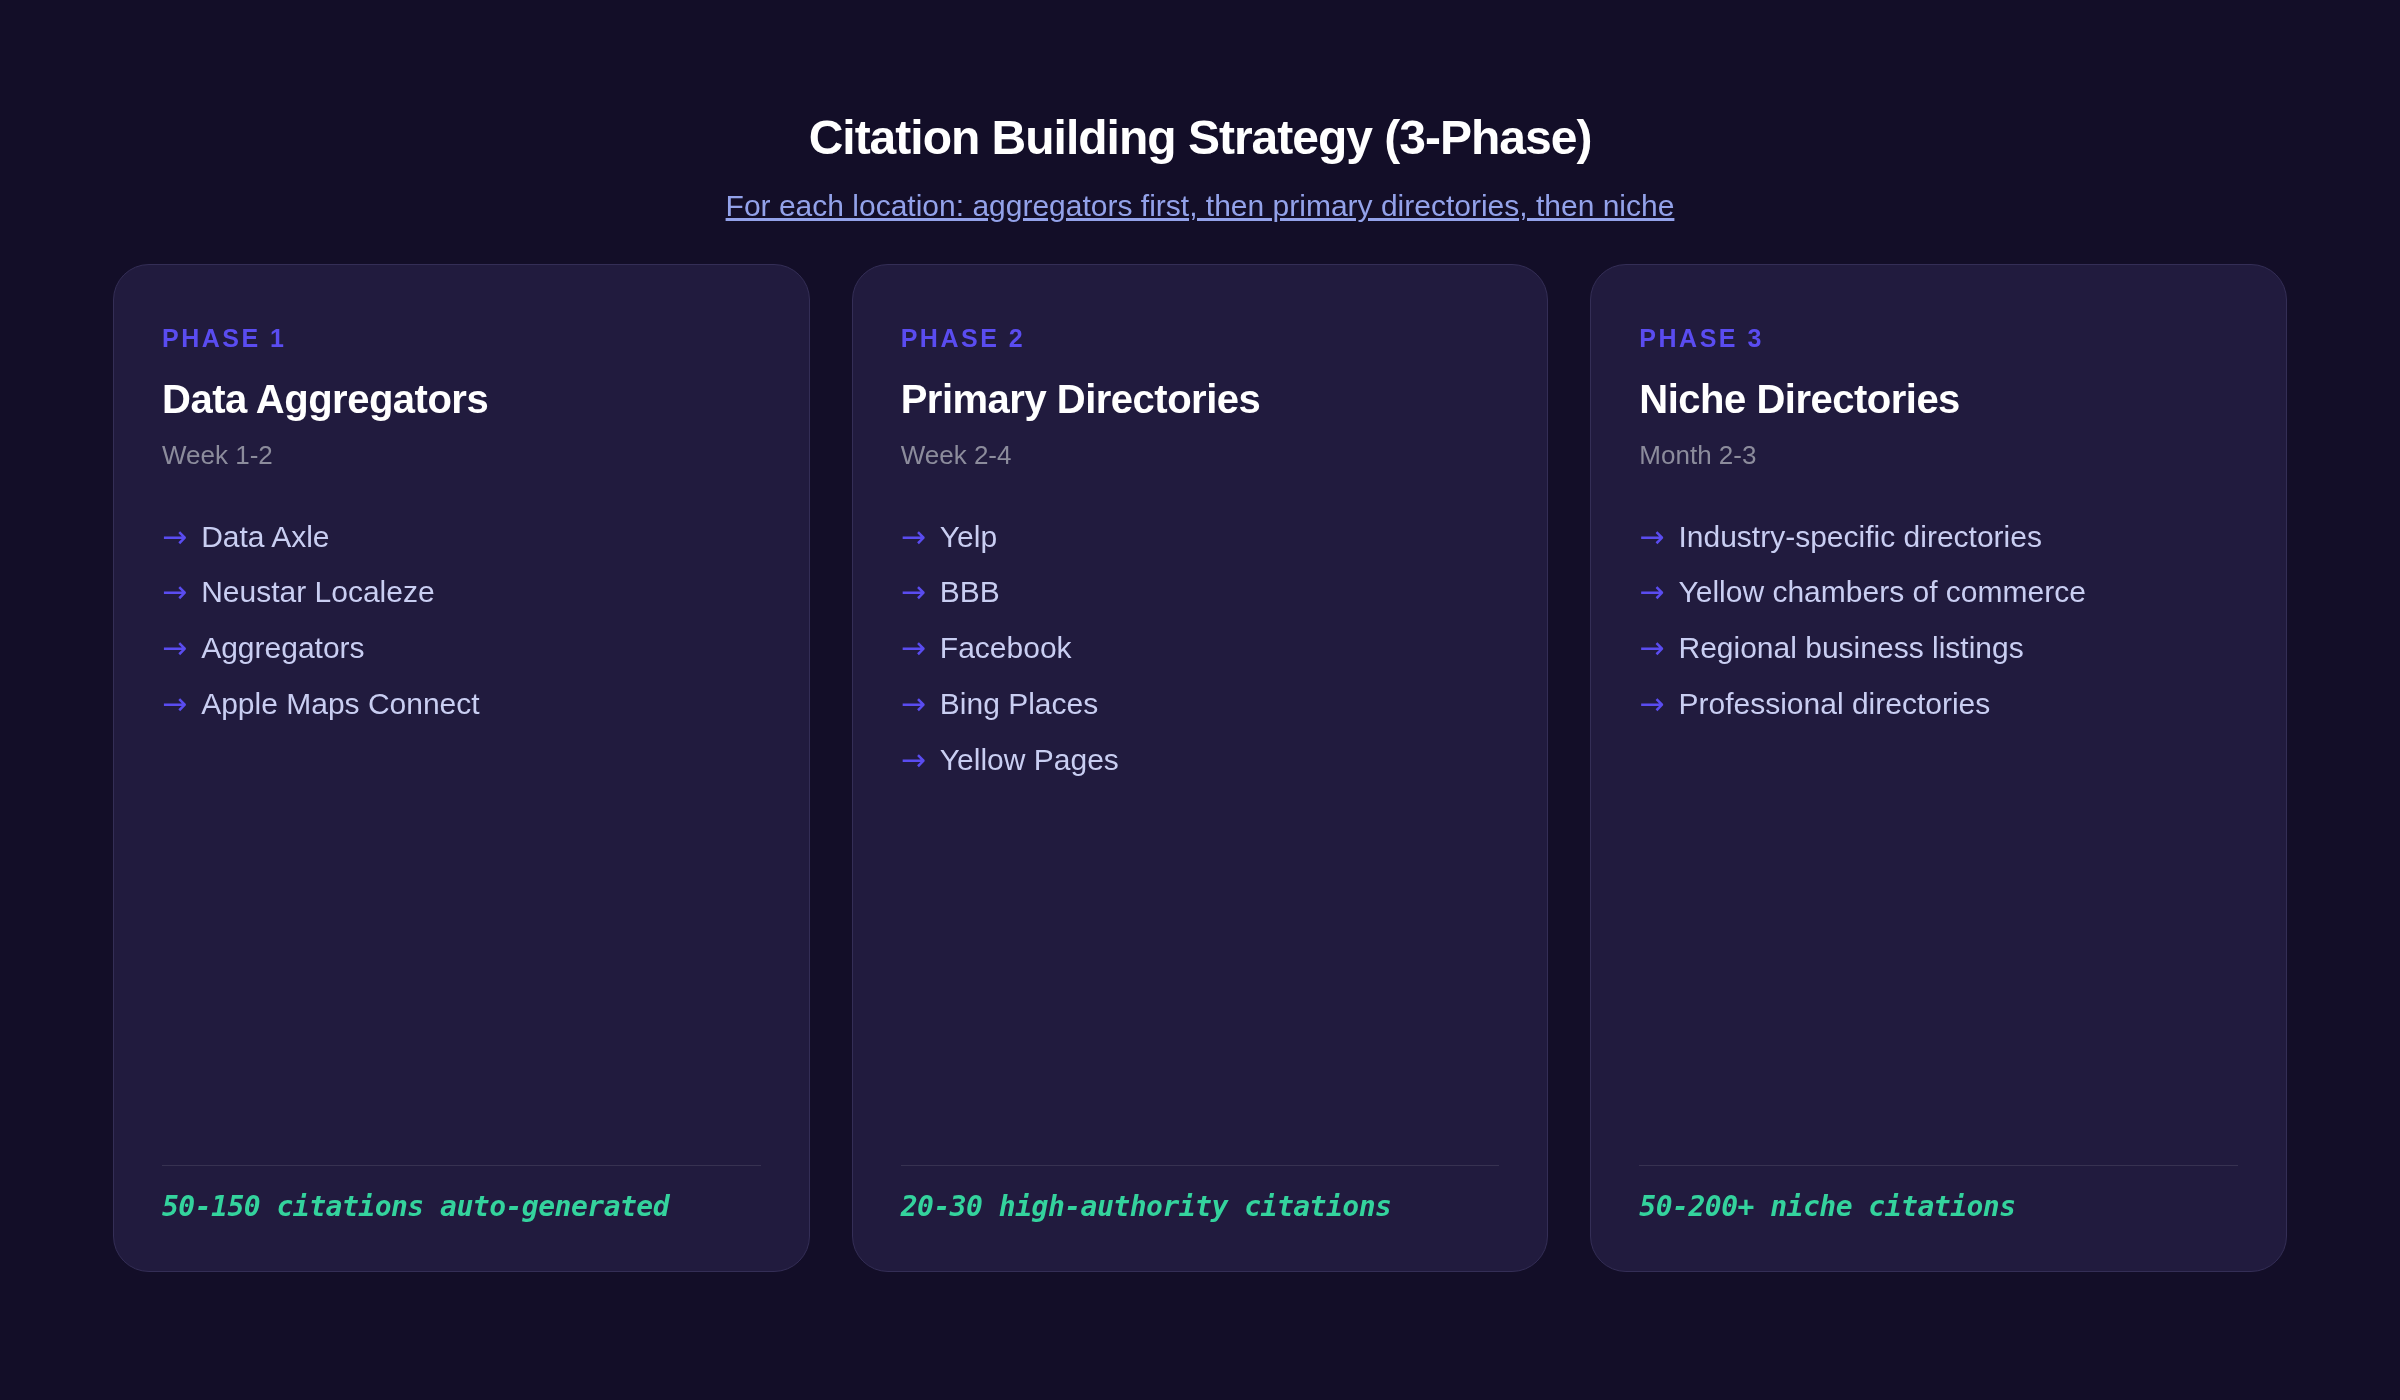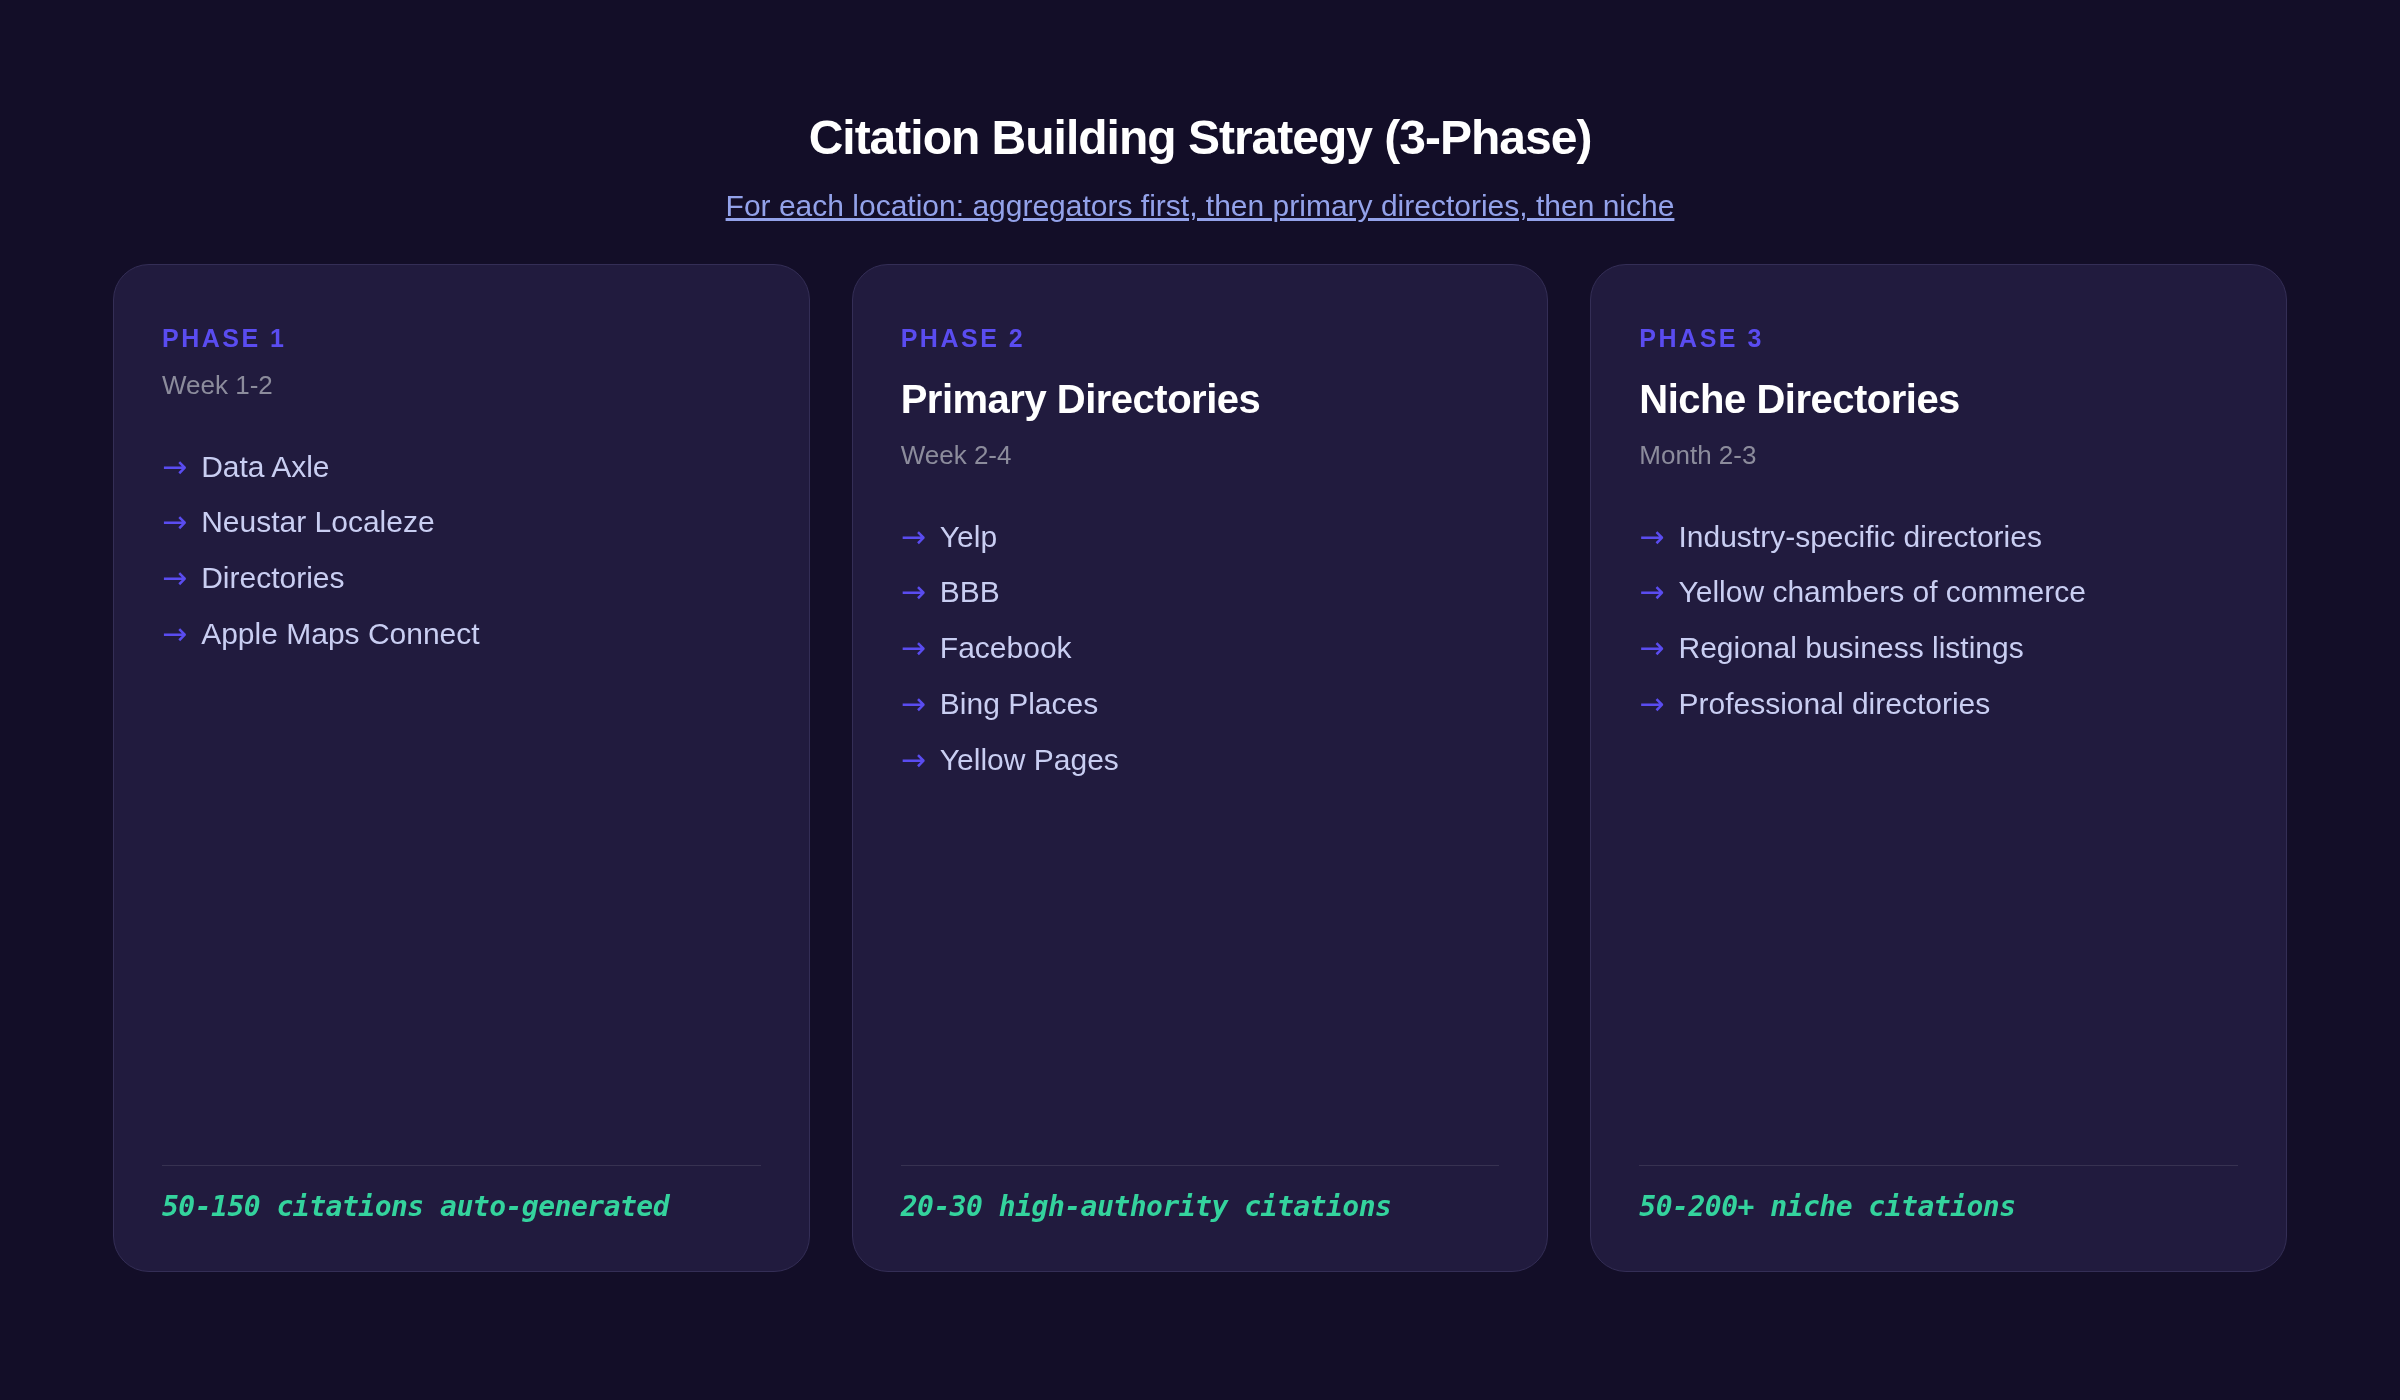--- a/index.html
+++ b/index.html
@@ -86,33 +86,34 @@
 
 <div class="header">
   <h1 class="page-title">Citation Building Strategy (3-Phase)</h1>
   <p class="page-subtitle">For each location: aggregators first, then primary directories, then niche</p>
 </div>
 
 <div class="cards-row">
 
   <div class="phase-card">
     <div class="phase-label">PHASE 1</div>
+    <div class="card-title">Data Aggregators</div>
     <div class="timeframe">Week 1-2</div>
     <ul class="directory-list">
       <li>
         <span class="arrow">→</span>
         <span>Data Axle</span>
       </li>
       <li>
         <span class="arrow">→</span>
         <span>Neustar Localeze</span>
       </li>
       <li>
         <span class="arrow">→</span>
-        <span>Directories</span>
+        <span>Aggregators</span>
       </li>
       <li>
         <span class="arrow">→</span>
         <span>Apple Maps Connect</span>
       </li>
     </ul>
     <div class="result-footer">
       <div class="result-text">50-150 citations auto-generated</div>
     </div>
   </div>

